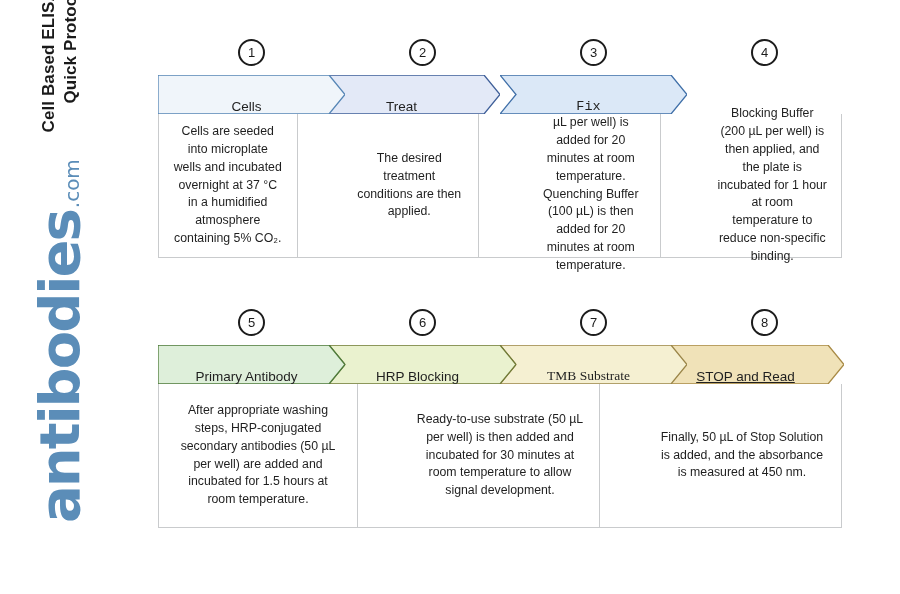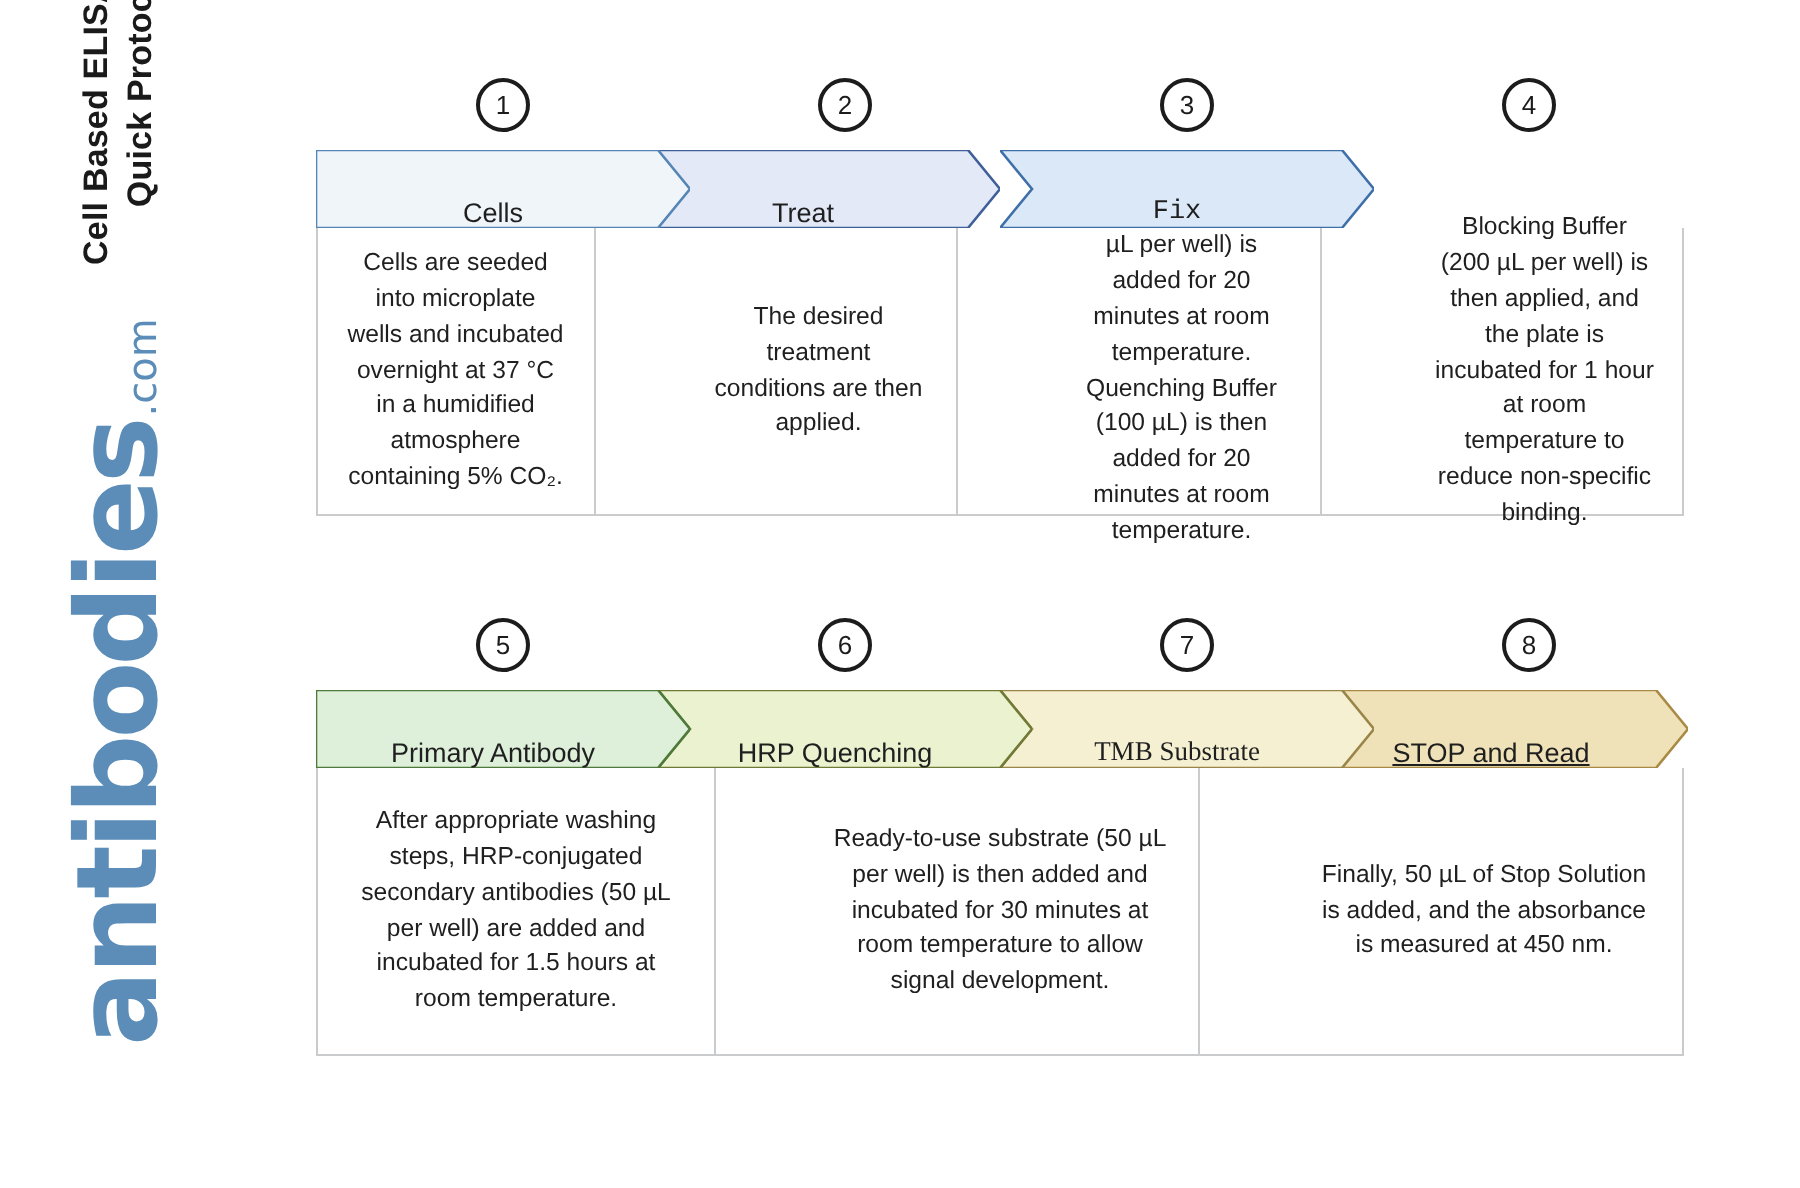--- a/index.html
+++ b/index.html
@@ -177,21 +177,21 @@
         <div class="chev" style="left: 0px; width: 187px; z-index: 10;">
           <svg class="chev-shape" viewBox="0 0 187 39" preserveAspectRatio="none" width="187" height="39">
             <path d="M0,0 L171,0 L187,19.5 L171,39 L0,39 Z" fill="#deefda" stroke="#4d7a3a" stroke-width="1.3"></path>
           </svg>
           <span>Primary Antibody</span>
         </div>
         <div class="chev" style="left: 171px; width: 187px; z-index: 9;">
           <svg class="chev-shape" viewBox="0 0 187 39" preserveAspectRatio="none" width="187" height="39">
             <path d="M0,0 L171,0 L187,19.5 L171,39 L0,39 L16,19.5 Z" fill="#eaf2cf" stroke="#6f7a36" stroke-width="1.3"></path>
           </svg>
-          <span>HRP Quenching</span>
+          <span>HRP Blocking</span>
         </div>
         <div class="chev" style="left: 342px; width: 187px; z-index: 8; font-family: Liberation Serif, serif;">
           <svg class="chev-shape" viewBox="0 0 187 39" preserveAspectRatio="none" width="187" height="39">
             <path d="M0,0 L171,0 L187,19.5 L171,39 L0,39 L16,19.5 Z" fill="#f5f0d2" stroke="#9a8548" stroke-width="1.3"></path>
           </svg>
           <span>TMB Substrate</span>
         </div>
         <div class="chev" style="left: 499px; width: 187px; z-index: 7; text-decoration: underline;">
           <svg class="chev-shape" viewBox="0 0 187 39" preserveAspectRatio="none" width="187" height="39">
             <path d="M0,0 L171,0 L187,19.5 L171,39 L0,39 L16,19.5 Z" fill="#f0e2b8" stroke="#a88a45" stroke-width="1.3"></path>

